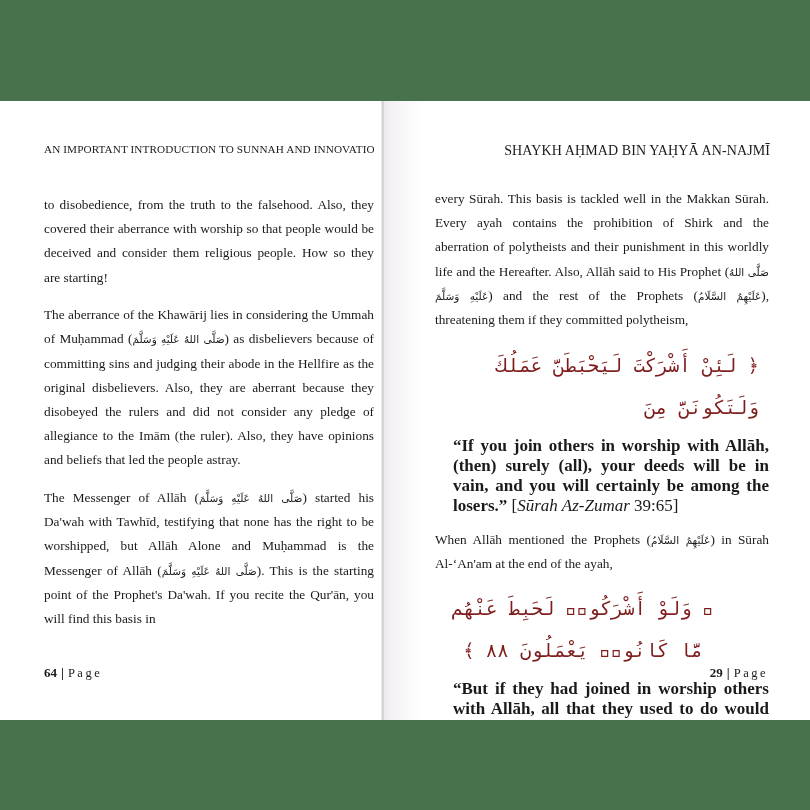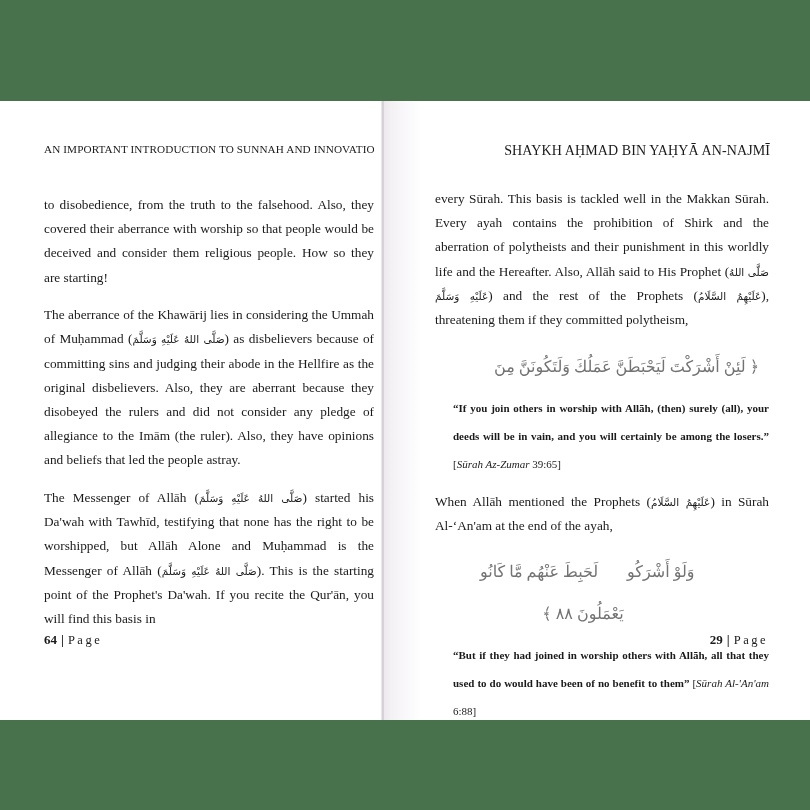--- a/index.html
+++ b/index.html
@@ -50,37 +50,37 @@
   .page-left .body { left: 44px; width: 330px; top: 92px; }
   .page-right .body { left: 52px; width: 334px; top: 86px; }
 
   .body p { margin: 0 0 13.4px 0; }
   .honorific {
     font-family: "DejaVu Sans", sans-serif; font-size: 10.5px;
     direction: rtl; unicode-bidi: embed;
   }
 
   .ayah {
-    direction: rtl; font-family: Liberation Serif, serif;
-    font-size: 16px; line-height: 42px; text-align: right;
+    direction: rtl; font-family: Liberation Mono, monospace;
+    font-size: 19px; line-height: 42px; text-align: right;
     padding-right: 10px; margin: 8px 0 4px 0;
-    color: #737373;
+    color: #7f1d1d;
   }
   .ayah-line { display: block; }
   .ayah-2 { text-align: center; padding: 0 38px 0 0; }
 
   .translation {
-    font-weight: bold; font-size: 11px; line-height: 28px;
+    font-weight: bold; font-size: 17px; line-height: 20px;
     margin: 6px 0 12px 18px !important; text-align: justify;
   }
   .cite { font-weight: normal; }
   .cite i { font-style: italic; }
 
   .footer {
-    position: absolute; top: 531px; font-size: 13px; white-space: nowrap;
+    position: absolute; top: 564px; font-size: 13px; white-space: nowrap;
   }
   .page-left .footer { left: 44px; }
   .page-right .footer { right: 42px; }
   .footer .num { font-weight: bold; }
   .footer .bar { font-weight: bold; margin: 0 4px; }
   .footer .word { letter-spacing: 2.5px; font-size: 12.5px; }
 </style>
 </head>
 <body>
 

